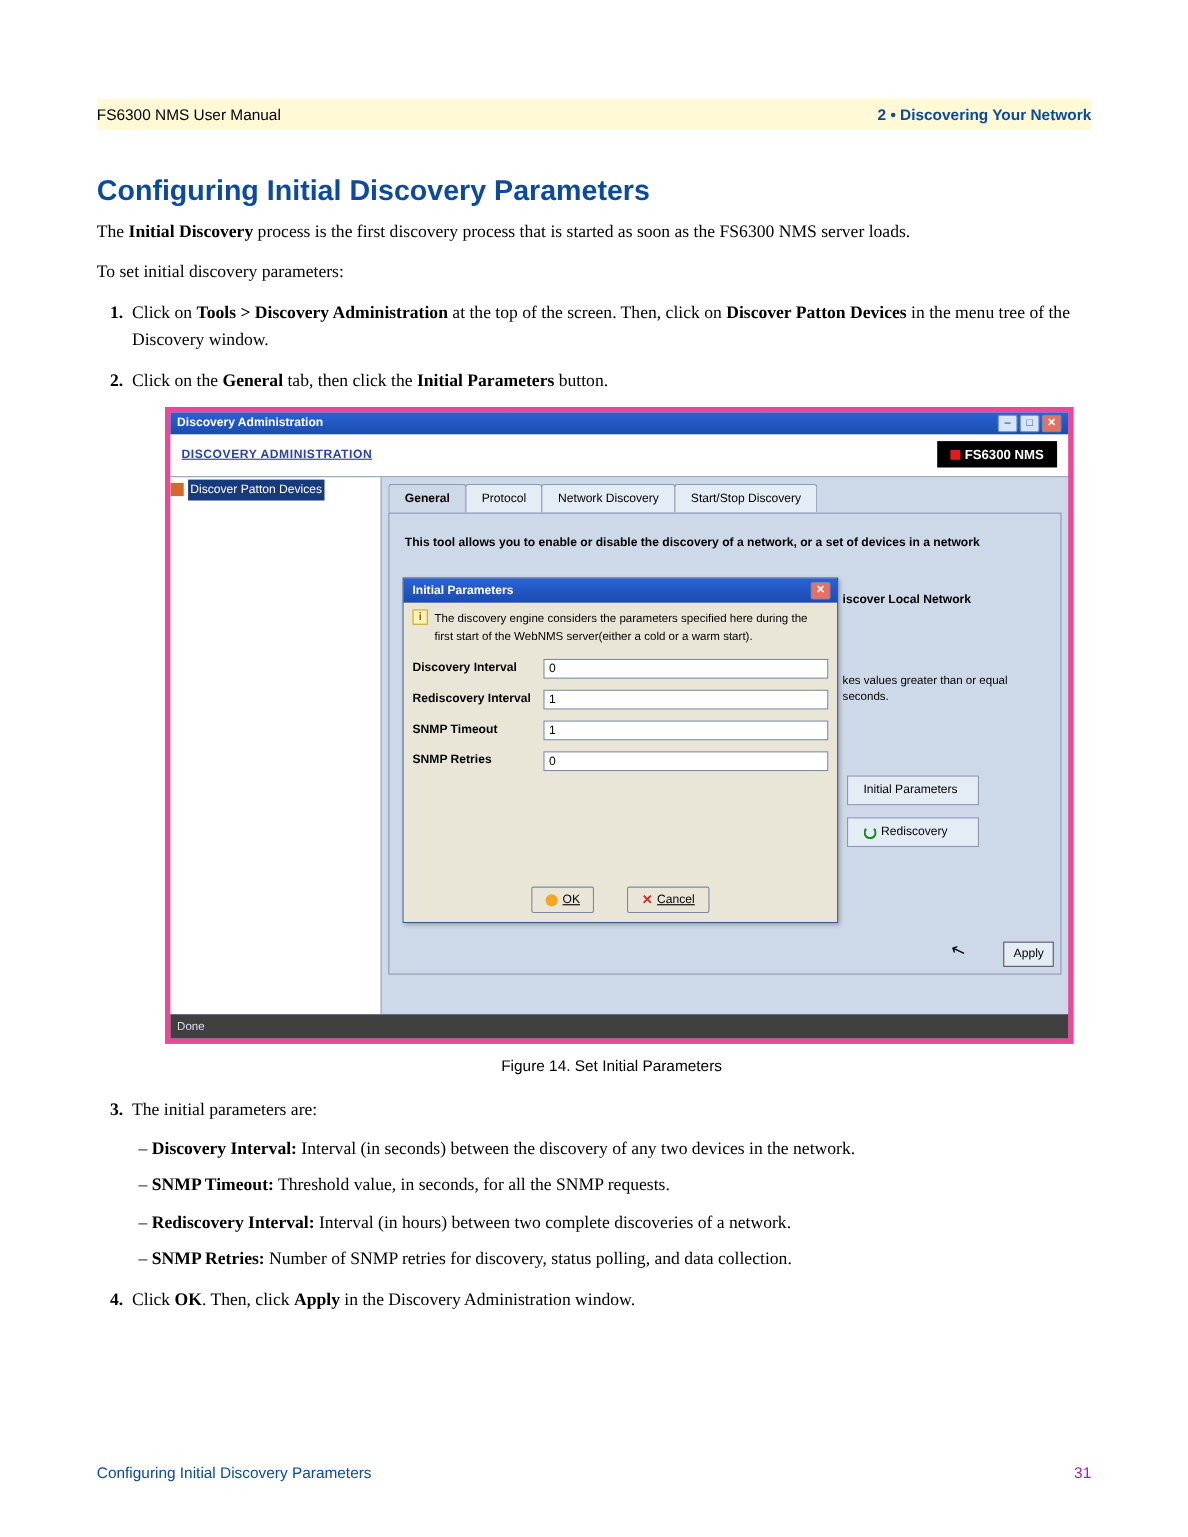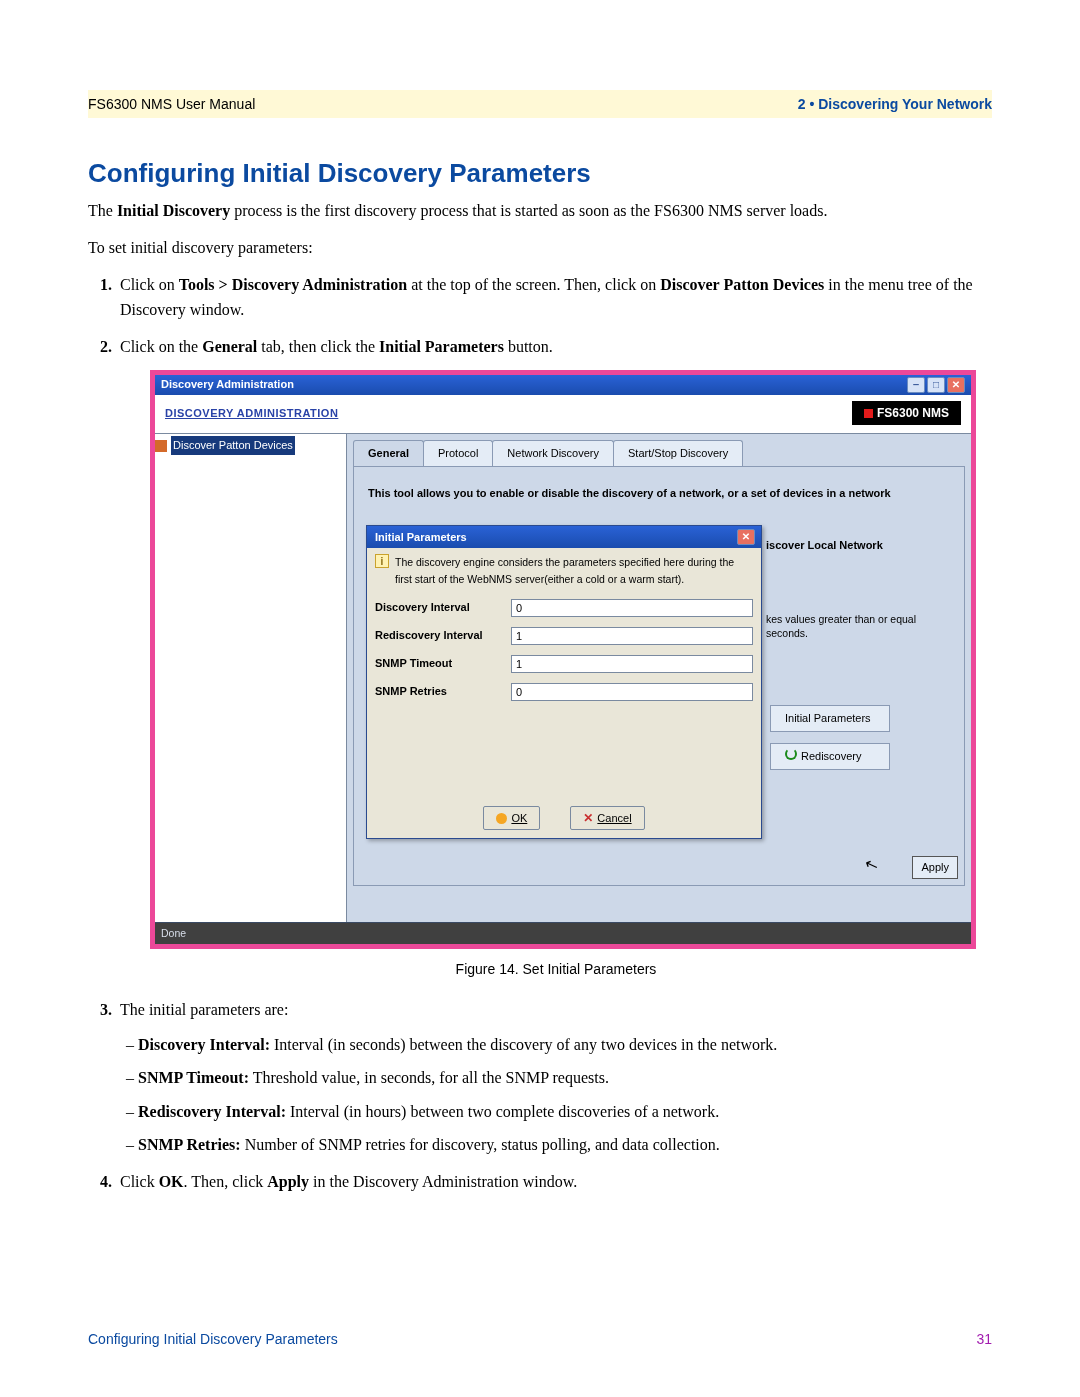--- a/index.html
+++ b/index.html
@@ -204,21 +204,21 @@
     font-size: 10px;
     line-height: 13px;
     flex-shrink: 0;
   }
   .param-row {
     display: flex;
     align-items: center;
     margin-bottom: 10px;
   }
   .param-label {
-    width: 136px;
+    width: 119px;
     font-weight: bold;
     font-size: 11px;
   }
   .param-input {
     flex: 1;
     border: 1px solid #7a8aa0;
     background: #fff;
     height: 18px;
     padding: 0 4px;
     font-size: 11px;
@@ -263,21 +263,21 @@
     position: absolute;
     left: 416px;
     border: 1px solid #8a9ab4;
     background: #e4ecf6;
     padding: 4px 14px;
     font-size: 11px;
     width: 120px;
     text-align: left;
   }
   .rt-btn1 { top: 238px; }
-  .rt-btn2 { top: 276px; display:flex; gap:4px; }
+  .rt-btn2 { top: 276px; display:flex; align-items:center; gap:4px; }
   .refresh-icon {
     width:12px; height:12px; border:2px solid #1a8a1a; border-radius:50%;
     border-top-color: transparent;
     display:inline-block;
   }
   .apply-btn {
     position: absolute;
     right: 6px;
     bottom: 6px;
     border: 1px solid #555;

